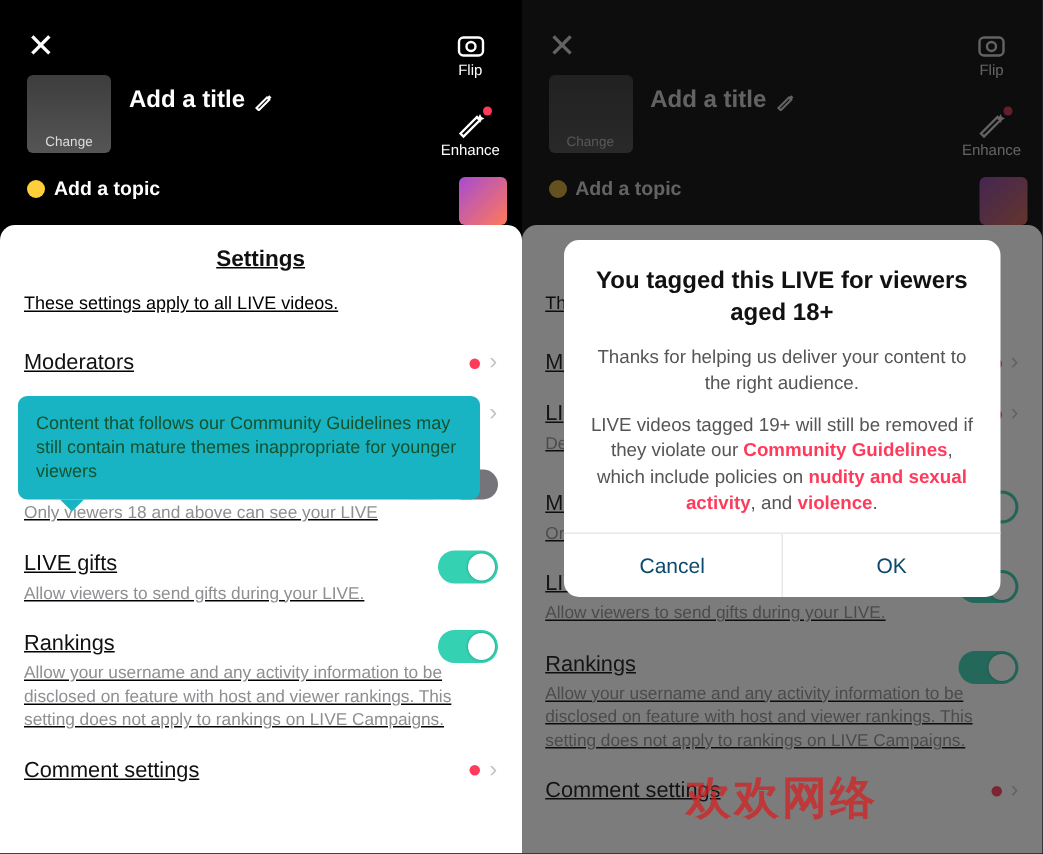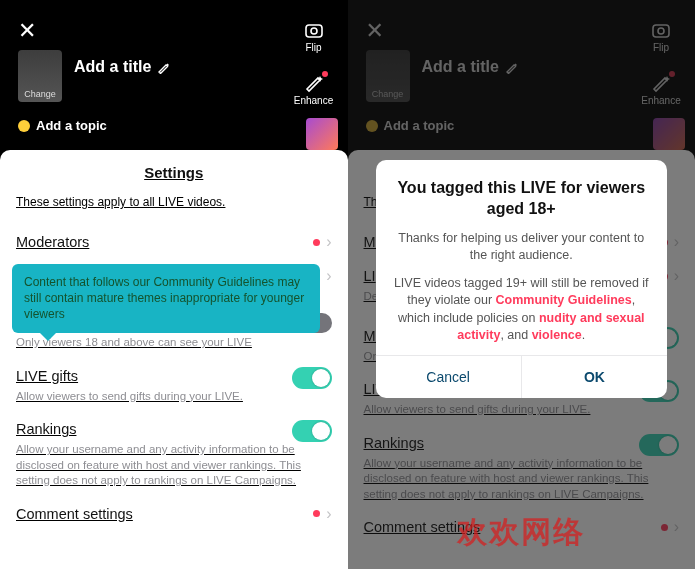--- a/index.html
+++ b/index.html
@@ -7,21 +7,21 @@
   .phone { position: relative; width: 50%; height: 100%; background: #000; overflow: hidden; }
 
   
   .topbar { position: absolute; top: 0; left: 0; right: 0; height: 150px; background: #000; color: #fff; padding: 12px 14px 0 14px; }
   .close { position: absolute; top: 18px; left: 18px; color: #fff; font-size: 22px; }
   .rightcol { position: absolute; top: 22px; right: 10px; width: 48px; text-align: center; font-size: 10px; color: #fff; }
   .iconbtn { margin-bottom: 20px; position: relative; }
   .iconbtn svg { display: block; margin: 0 auto 2px auto; }
   .reddot-sm { position: absolute; top: -2px; right: 10px; width: 6px; height: 6px; border-radius: 50%; background: #ff3b5c; }
   .titleblock { position: absolute; top: 50px; left: 18px; display: flex; align-items: flex-start; gap: 12px; }
-  .thumb { width: 44px; height: 52px; border-radius: 4px; background: linear-gradient(#3d3d3d, #555); position: relative; text-align: center; }
+  .thumb { width: 56px; height: 52px; border-radius: 4px; background: linear-gradient(#3d3d3d, #555); position: relative; text-align: center; }
   .thumb span { position: absolute; bottom: 3px; left: 0; right: 0; font-size: 9px; color: #ddd; }
   .addtitle { color: #fff; font-size: 16px; font-weight: 600; display: flex; align-items: center; gap: 6px; padding-top: 8px; }
   .topicrow { position: absolute; top: 118px; left: 18px; display: flex; align-items: center; gap: 6px; color: #fff; font-size: 13px; font-weight: 600; }
   .emoji-dot { width: 12px; height: 12px; border-radius: 50%; background: #ffcf3a; display: inline-block; }
   .gallery-thumb { position: absolute; top: 118px; right: 10px; width: 32px; height: 32px; border-radius: 4px; background: linear-gradient(135deg, #a74bd1, #ff7a59); }
 
   
   .sheet { position: absolute; top: 150px; left: 0; right: 0; bottom: 0; background: #fff; border-radius: 10px 10px 0 0; padding: 12px 16px 0 16px; overflow: hidden; text-decoration: underline; }
   .sheet.dimmed { filter: brightness(0.78); }
   .sheet h2 { text-align: center; font-size: 15px; font-weight: 700; color: #111; margin: 2px 0 14px; }
@@ -49,21 +49,21 @@
 
   
   .scrim { position: absolute; inset: 0; background: rgba(30,30,30,.44); z-index: 20; }
   .modal { position: absolute; top: 160px; left: 28px; right: 28px; background: #fff; border-radius: 10px; z-index: 30; padding: 18px 18px 0 18px; text-align: center; }
   .modal h3 { font-size: 16px; font-weight: 700; color: #111; margin-bottom: 10px; line-height: 1.3; }
   .modal p { font-size: 12.5px; color: #555; line-height: 1.4; margin-bottom: 10px; }
   .modal .hl { color: #ff3b5c; font-weight: 600; }
   .modal-btns { display: flex; border-top: 1px solid #e8e8ea; margin: 6px -18px 0 -18px; }
   .modal-btns div { flex: 1; padding: 13px 0; font-size: 14px; color: #0c4a6e; }
   .modal-btns div:first-child { border-right: 1px solid #e8e8ea; }
-  .modal-btns .ok { font-weight: 700; }
+  .modal-btns .ok { font-weight: 400; }
 
   .watermark { position: absolute; bottom: 16px; left: 0; right: 0; text-align: center; font-size: 30px; font-weight: 800; color: rgba(215, 30, 30, .72); letter-spacing: 2px; z-index: 60; pointer-events: none;}
 </style>
 </head>
 <body>
 
 <div class="phone">
 
   <div class="topbar">
     <div class="close">✕</div>

